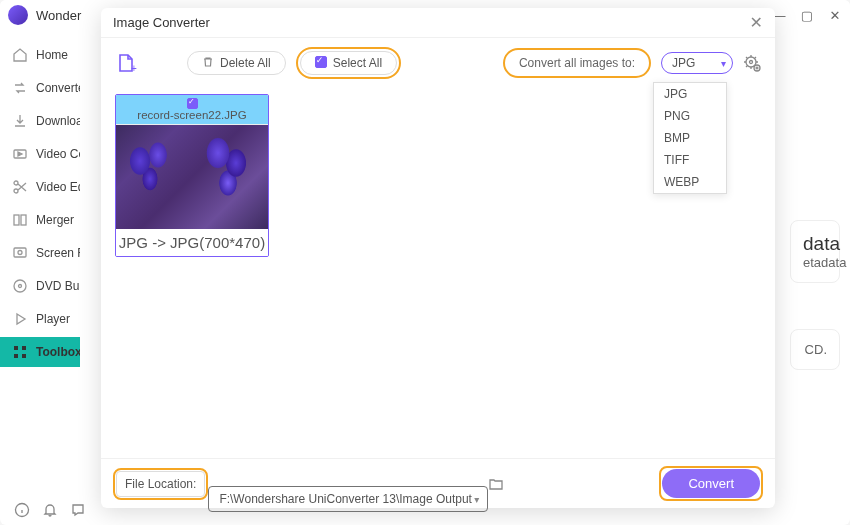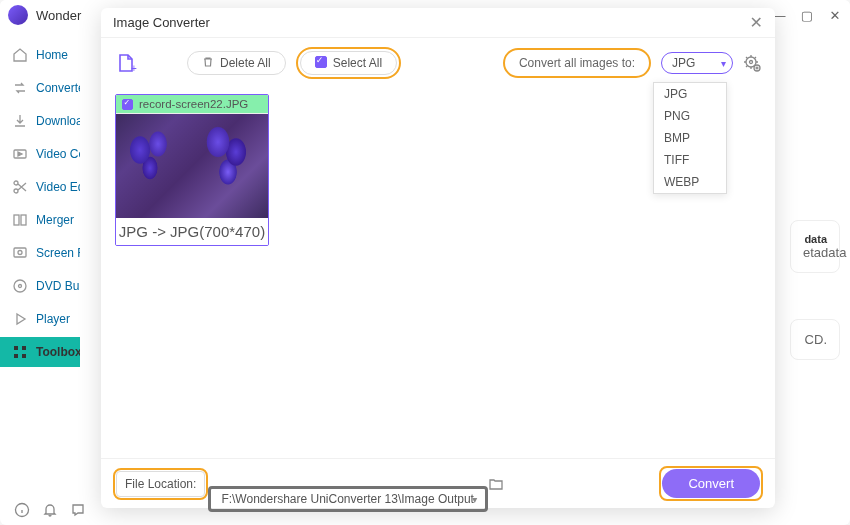--- a/index.html
+++ b/index.html
@@ -9,30 +9,30 @@
     
     .titlebar { height: 30px; background: #fff; display: flex; align-items: center; padding: 0 8px; border-radius: 6px 6px 0 0; }
     .titlebar .logo { width: 20px; height: 20px; background: linear-gradient(135deg, #7b5cfa, #4a2db0); border-radius: 50%; margin-right: 8px; }
     .titlebar .brand { font-size: 13px; color: #333; flex: 1; }
     .titlebar .controls { display: flex; gap: 14px; align-items: center; }
     .titlebar .icon-sm { width: 14px; height: 14px; display: flex; align-items: center; justify-content: center; color: #666; cursor: pointer; font-size: 13px; }
     
     .body-wrap { display: flex; height: calc(100% - 60px); }
     
     .sidebar { width: 80px; padding: 10px 0; display: flex; flex-direction: column; gap: 3px; }
-    .sidebar-item { display: flex; align-items: center; gap: 8px; padding: 7px 12px; font-size: 12px; color: #0369a1; cursor: pointer; white-space: nowrap; overflow: hidden; }
+    .sidebar-item { display: flex; align-items: center; gap: 8px; padding: 7px 12px; font-size: 12px; color: #404040; cursor: pointer; white-space: nowrap; overflow: hidden; }
     .sidebar-item.active { color: #333; font-weight: 600; background: #14b8a6; }
     .sidebar-item .icon { width: 16px; height: 16px; display: flex; align-items: center; justify-content: center; flex-shrink: 0; }
     
     .statusbar { height: 30px; display: flex; align-items: center; gap: 12px; padding: 0 14px; }
     .statusbar .icon { color: #888; cursor: pointer; }
     
     .right-panel { position: absolute; right: 10px; top: 40px; width: 50px; height: 470px; }
     .card { background: #fff; border: 1px solid #eee; border-radius: 8px; padding: 12px; margin-bottom: 10px; font-size: 13px; color: #666; text-align: right; }
-    .card .hdr { font-weight: 700; color: #333; font-size: 11px; }
+    .card .hdr { font-weight: 400; color: #333; font-size: 19px; }
     
     
     .modal { position: absolute; left: 101px; top: 8px; width: 674px; height: 500px; background: #fff; border-radius: 6px; box-shadow: 0 4px 24px rgba(0,0,0,0.15); display: flex; flex-direction: column; }
     .modal-header { height: 30px; display: flex; align-items: center; padding: 0 12px; font-size: 13px; color: #333; border-bottom: 1px solid #f0f0f0; }
     .modal-header .close { margin-left: auto; cursor: pointer; font-size: 16px; color: #888; }
     
     .toolbar { height: 50px; display: flex; align-items: center; padding: 0 14px; gap: 10px; position: relative; }
     .add-btn { width: 22px; height: 22px; color: #7b5cfa; cursor: pointer; display:flex;align-items:center;justify-content:center; }
     .pill-btn { display: flex; gap: 6px; border: 1px solid #ddd; border-radius: 16px; padding: 4px 14px; font-size: 12px; color: #555; cursor: pointer; background: #fff; }
     .pill-btn .ck { width: 12px; height: 12px; border: 1.5px solid #7b5cfa; border-radius: 2px; position: relative; background: #7b5cfa; }
@@ -43,31 +43,31 @@
     .label-txt { font-size: 12px; color: #666; }
     .format-select { border: 1.5px solid #7b5cfa; border-radius: 14px; padding: 2px 22px 2px 10px; font-size: 12px; color: #555; cursor: pointer; position: relative; width: 72px; height: 22px; display: flex; align-items: center; }
     .format-select::after { content: "▾"; position: absolute; right: 6px; color: #7b5cfa; font-size: 10px; }
     .gear-add { width: 18px; height: 18px; color: #888; cursor: pointer; }
     
     .dropdown { position: absolute; right: 48px; top: 44px; width: 74px; background: #fff; border: 1px solid #ddd; box-shadow: 0 2px 8px rgba(0,0,0,0.1); z-index: 10; }
     .dropdown-item { padding: 4px 10px; font-size: 12px; color: #555; cursor: pointer; }
     
     .content { flex: 1; padding: 6px 14px; overflow: auto; }
     .thumb-card { width: 154px; border: 1.5px solid #7b5cfa; border-radius: 2px; overflow: hidden; }
-    .thumb-title { display: flex; align-items: center; gap: 6px; padding: 3px 6px; font-size: 11.5px; color: #555; background: #86efac; border-bottom: 1px solid #eee; }
+    .thumb-title { display: flex; align-items: center; gap: 0; padding: 3px 6px; font-size: 11.5px; color: #555; background: #7dd3fc; border-bottom: 1px solid #eee; flex-direction: column; }
     .thumb-title .ck { width: 11px; height: 11px; border: 1.5px solid #7b5cfa; background: #7b5cfa; border-radius: 2px; position: relative; flex-shrink: 0; }
     .thumb-title .ck::after { content: "✓"; color: #fff; font-size: 8px; position: absolute; top: -2px; left: 0.5px; }
     .thumb-img { width: 100%; height: 104px; background: linear-gradient(135deg, #3d2b5f 0%, #5a3d8a 25%, #4a2d6f 50%, #6b4d9a 75%, #3d2b5f 100%); position: relative; }
     .thumb-img::before { content:""; position:absolute; left:12px; top:16px; width:44px; height:58px; background: radial-gradient(ellipse 16px 22px at 12px 20px, #5a3dd6 0%, #4027a8 60%, transparent 65%), radial-gradient(ellipse 14px 20px at 30px 14px, #6a4de6 0%, #4a2db0 60%, transparent 65%), radial-gradient(ellipse 12px 18px at 22px 38px, #5a3dd6 0%, #3a1d98 60%, transparent 65%); }
     .thumb-img::after { content:""; position:absolute; right:14px; top:10px; width:52px; height:70px; background: radial-gradient(ellipse 18px 24px at 16px 18px, #6a4de6 0%, #4a2db0 60%, transparent 65%), radial-gradient(ellipse 16px 22px at 34px 28px, #5a3dd6 0%, #3a1d98 60%, transparent 65%), radial-gradient(ellipse 14px 20px at 26px 48px, #7a5df6 0%, #4027a8 60%, transparent 65%); }
     .thumb-footer { text-align: center; font-size: 15px; color: #555; padding: 5px 0; background: #fff; }
     
     .footer { height: 50px; display: flex; align-items: center; padding: 0 12px; border-top: 1px solid #f0f0f0; }
     .file-loc-label { border: 1px solid #ddd; border-radius: 4px; padding: 4px 8px; font-size: 12px; color: #555; height: 26px; display: flex; align-items: center; }
-    .file-path { border: 3px solid #737373; border-radius: 4px; padding: 4px 10px; font-size: 12px; color: #555; height: 26px; display: flex; align-items: center; width: 280px; position: relative; cursor: pointer; margin-top: 31px; }
+    .file-path { border: 1px solid #737373; border-radius: 4px; padding: 4px 10px; font-size: 12px; color: #555; height: 26px; display: flex; align-items: center; width: 280px; position: relative; cursor: pointer; margin-top: 31px; }
     .file-path::after { content: "▾"; position: absolute; right: 8px; color: #888; font-size: 10px; }
     .folder-icon { color: #888; cursor: pointer; }
     .convert-btn { background: #8e6cf7; color: #fff; border: none; border-radius: 16px; padding: 7px 26px; font-size: 13px; cursor: pointer; }
     
     svg { display: block; }
   </style>
 </head>
 <body>
 
 <div class="main-window">

